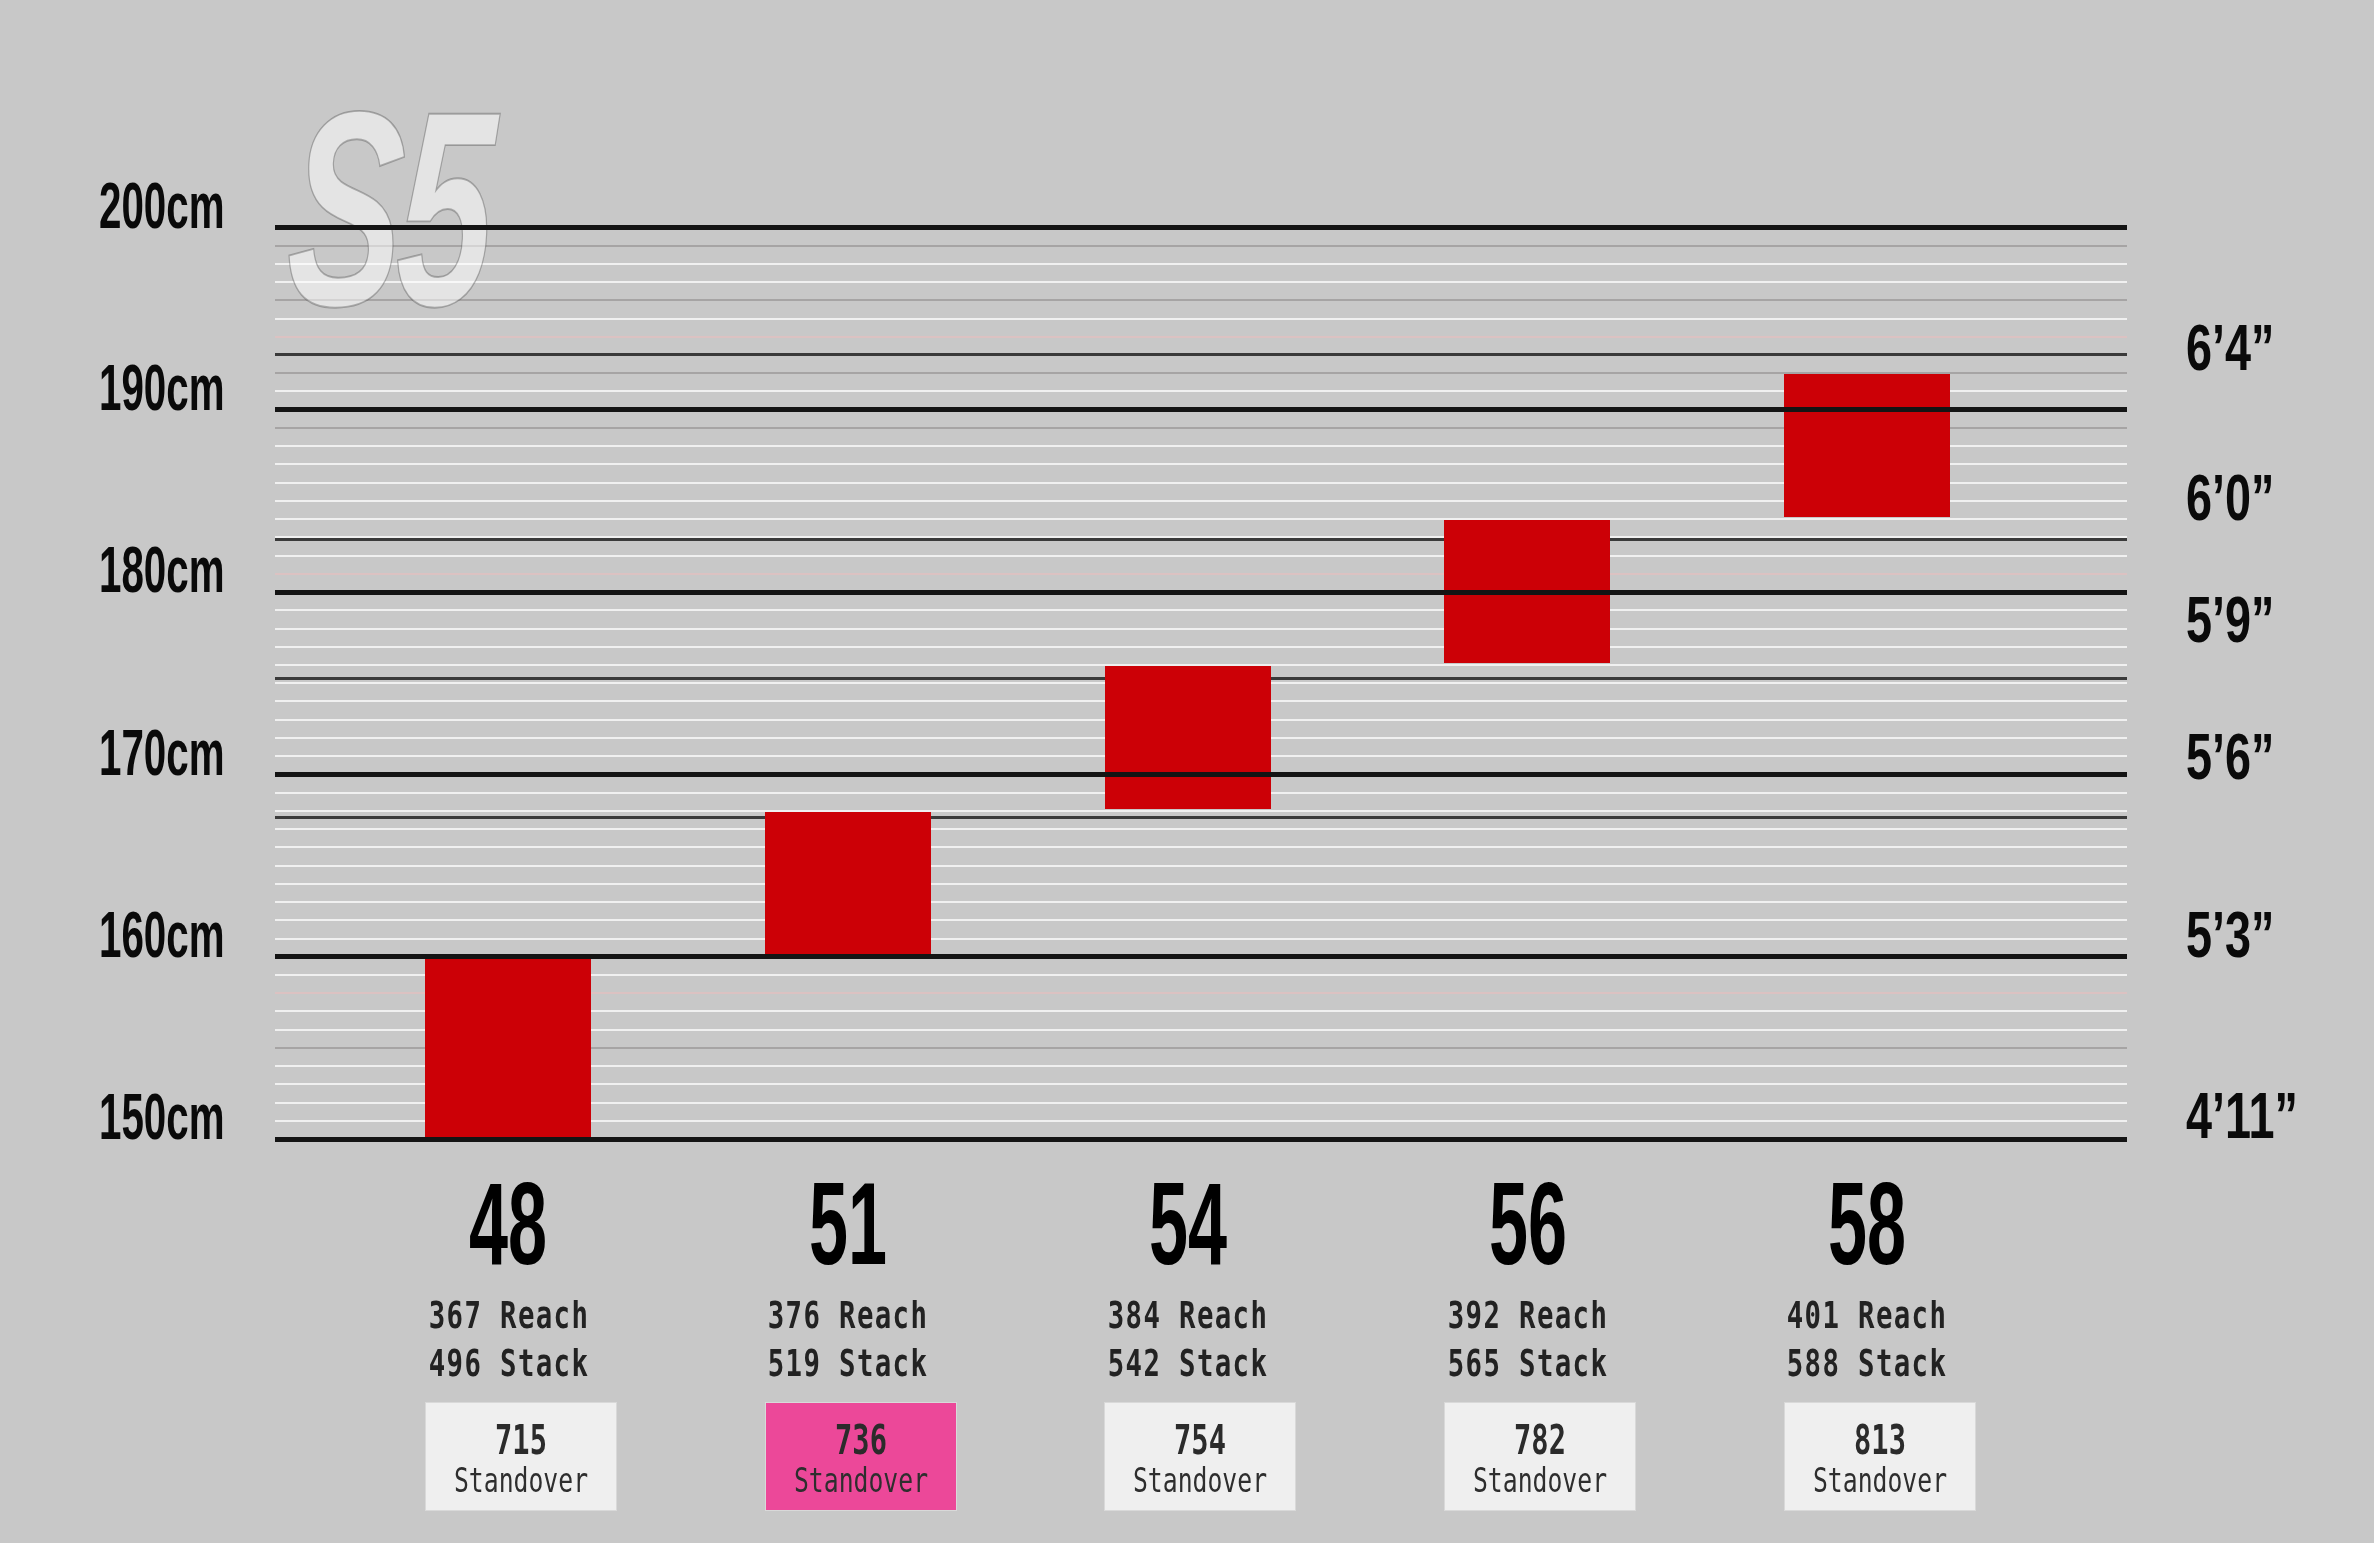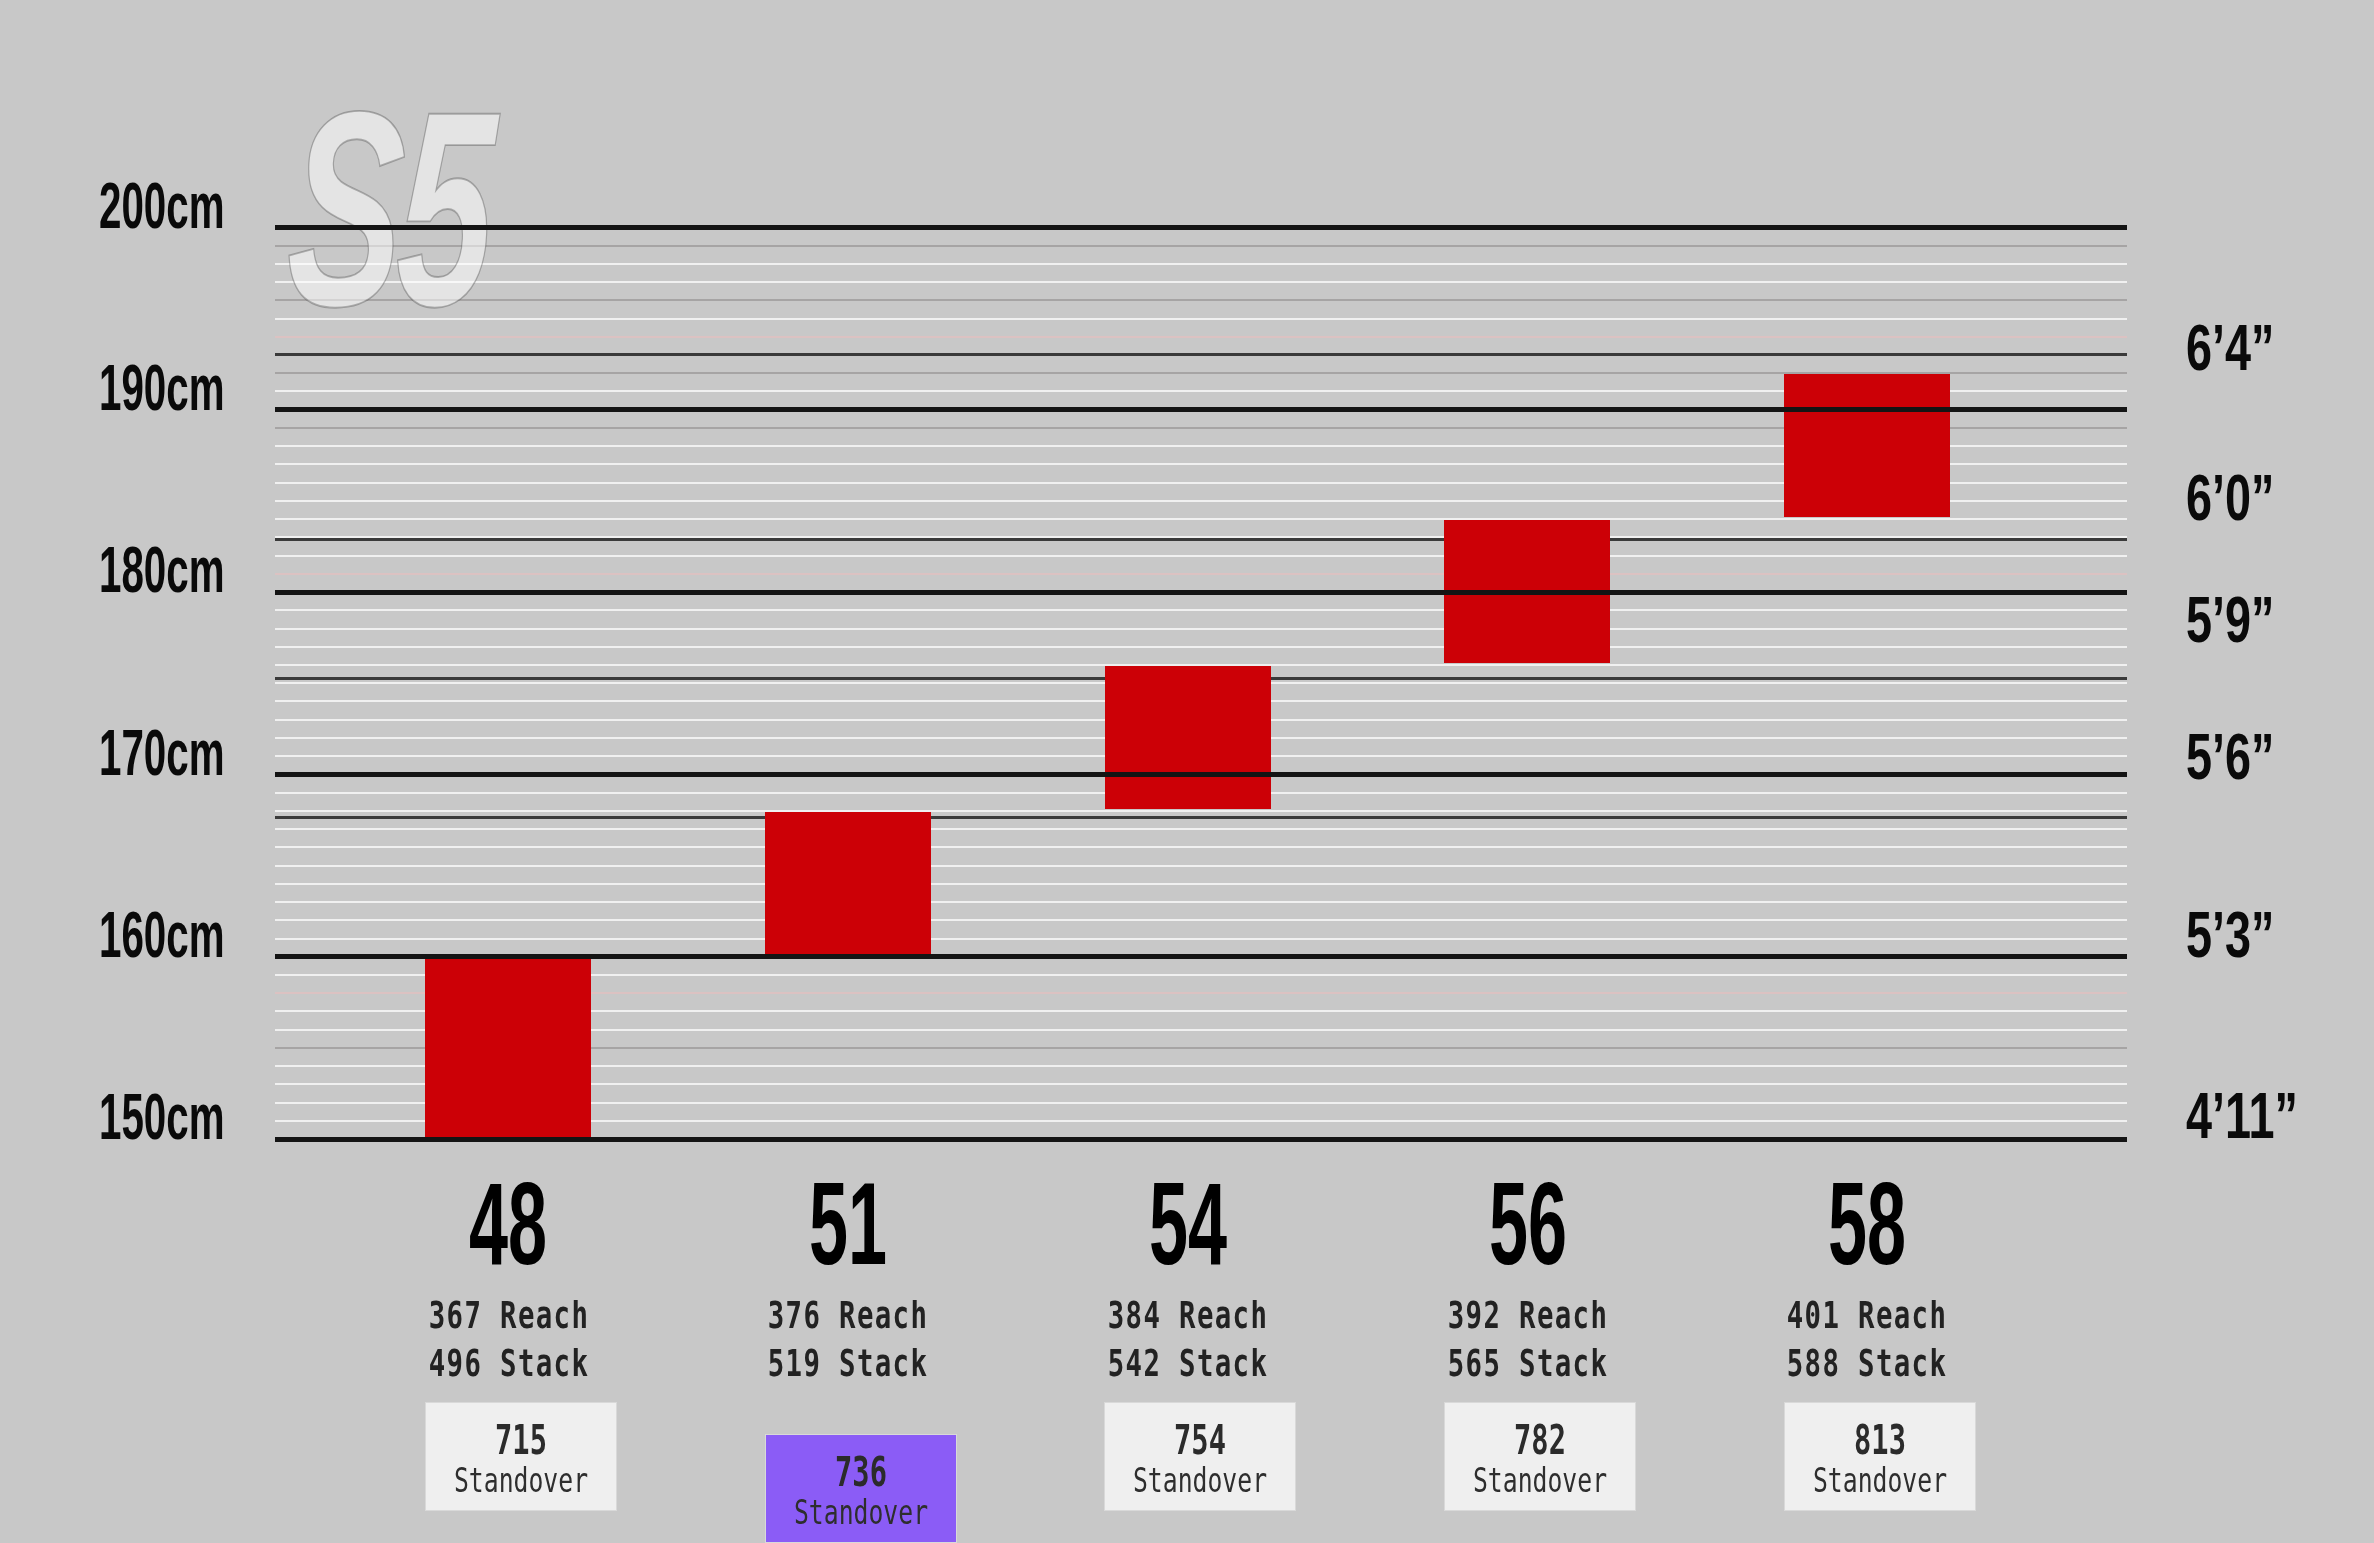--- a/index.html
+++ b/index.html
@@ -128,21 +128,21 @@
       <div class="col-num" style="left: 341px; top: 1165px;">48</div>
       <div class="spec-row" style="left: 314px; top: 1295px;">367 Reach</div>
       <div class="spec-row" style="left: 314px; top: 1343px;">496 Stack</div>
       <div class="standover-box" style="left: 425px; top: 1402px; background: rgb(239, 239, 239);">
         <div class="standover-value">715</div>
         <div class="standover-label">Standover</div>
       </div>
       <div class="col-num" style="left: 681px; top: 1165px;">51</div>
       <div class="spec-row" style="left: 653px; top: 1295px;">376 Reach</div>
       <div class="spec-row" style="left: 653px; top: 1343px;">519 Stack</div>
-      <div class="standover-box" style="left: 765px; top: 1402px; background: #8b5cf6; margin-top: 32px;">
+      <div class="standover-box" style="left: 765px; top: 1402px; background: #ec4899;">
         <div class="standover-value">736</div>
         <div class="standover-label">Standover</div>
       </div>
       <div class="col-num" style="left: 1021px; top: 1165px;">54</div>
       <div class="spec-row" style="left: 993px; top: 1295px;">384 Reach</div>
       <div class="spec-row" style="left: 993px; top: 1343px;">542 Stack</div>
       <div class="standover-box" style="left: 1104px; top: 1402px; background: rgb(239, 239, 239);">
         <div class="standover-value">754</div>
         <div class="standover-label">Standover</div>
       </div>

